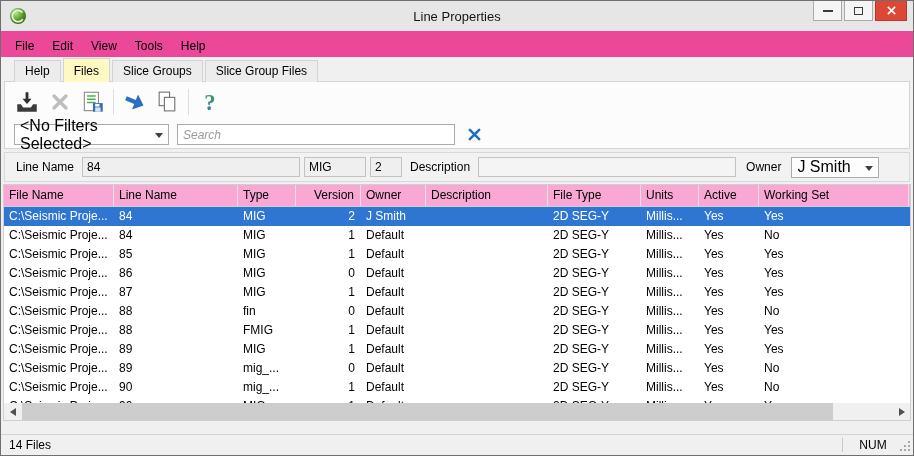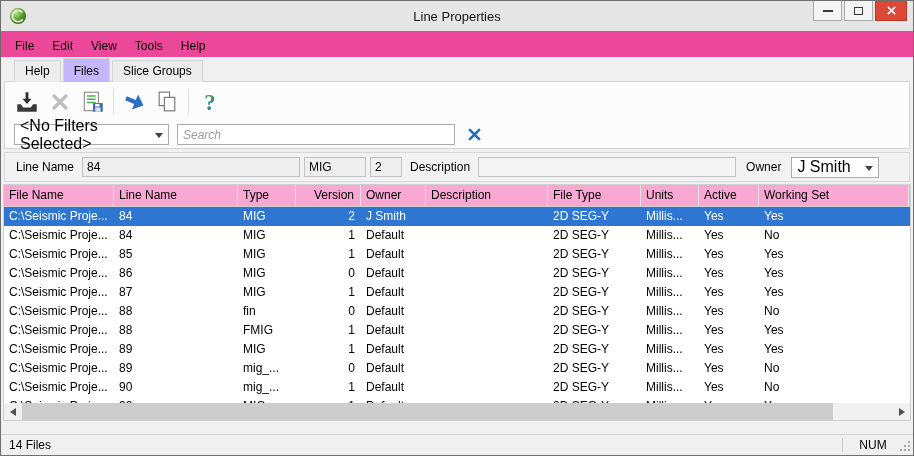--- a/index.html
+++ b/index.html
@@ -18,21 +18,21 @@
   .glyph-min { width:10px; height:2px; background:#3a3a3a; }
   .glyph-max { width:9px; height:8px; border:1px solid #3a3a3a; }
 
   
   .menubar { height:26px; background:#ec4899; display:flex; align-items:flex-end; padding-left:5px; flex:0 0 auto; }
   .menu-item { padding:4px 9px; }
 
   
   .tabstrip { height:24px; display:flex; align-items:flex-end; padding-left:13px; flex:0 0 auto; }
   .tab { border:1px solid #d4d4d4; border-bottom:none; background:#ececec; padding:3px 10px 4px; margin-right:2px; position:relative; top:1px; }
-  .tab.active { background:#c4b5fd; padding-top:5px; z-index:3; }
+  .tab.active { background:#fef9c3; padding-top:5px; z-index:3; }
 
   
   .tabpage { margin:0 3px; height:68px; background:#fcfcfc; border:1px solid #d4d4d4; flex:0 0 auto; }
   .toolbar { height:39px; display:flex; align-items:center; padding-left:5px; }
   .toolbtn { width:33px; height:32px; display:flex; align-items:center; justify-content:center; }
   .tsep { width:1px; height:26px; background:#dedede; margin:0 4px; }
   .filterrow { height:27px; display:flex; align-items:center; padding-left:9px; gap:8px; }
   .combo { position:relative; background:#fff; border:1px solid #ababab; height:21px; display:flex; align-items:center; padding:0 20px 0 5px; font-size:16px; }
   .combo-arrow { position:absolute; right:5px; top:8px; width:0; height:0; border:4px solid transparent; border-top:5px solid #404040; }
   .filter-combo { width:155px; }
@@ -119,20 +119,21 @@
       <span class="menu-item">View</span>
       <span class="menu-item">Tools</span>
       <span class="menu-item">Help</span>
     </div>
 
   <div class="tabstrip">
 
   <div class="tab">Help</div>
       <div class="tab active">Files</div>
       <div class="tab">Slice Groups</div>
+      <div class="tab">Slice Group Files</div>
     </div>
 
   <div class="tabpage">
     <div class="toolbar">
       <div class="toolbtn">
         <svg width="26" height="26" viewBox="0 0 24 24">
           <path d="M12 3v6.5" stroke="#2f2f2f" stroke-width="2.6" fill="none"></path>
           <path d="M7.8 9 L12 13.8 L16.2 9 z" fill="#2f2f2f"></path>
           <path d="M3 14 h3.4 l2 3 h7.2 l2 -3 H21 v7 H3 z" fill="#3b3b3b"></path>
         </svg>

